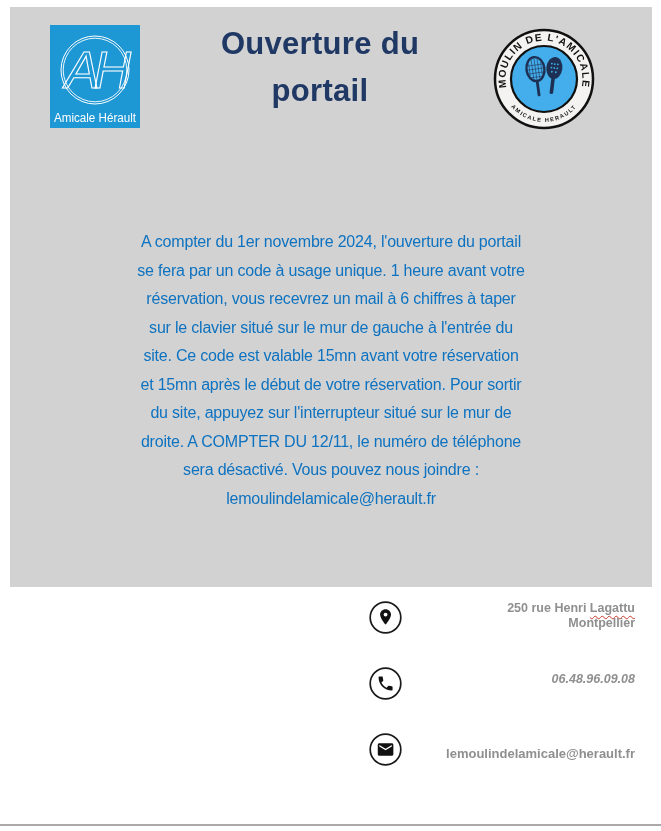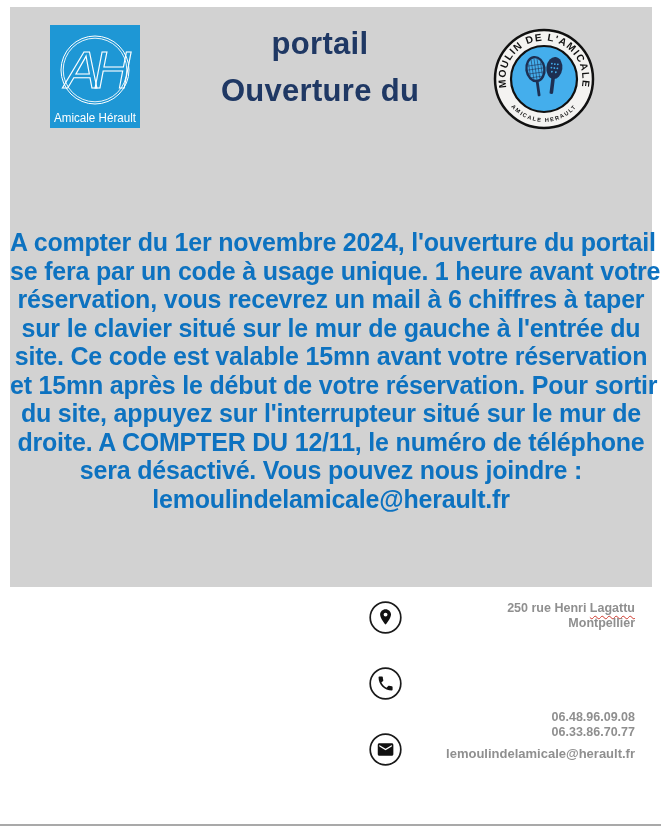--- a/index.html
+++ b/index.html
@@ -16,35 +16,35 @@
   .ah-logo { position:absolute; left:40px; top:18px; width:90px; height:103px; }
   .badge   { position:absolute; left:482px; top:20px; width:104px; height:104px; }
   .title {
     position:absolute; top:13px; left:140px; width:340px; text-align:center;
     color:#1f3864; font-weight:bold; font-size:31px; line-height:47px;
     letter-spacing:0.3px;
   }
   
   .body-text {
     position:absolute; top:221px; left:0; width:100%; text-align:center;
-    color:#0d72c0; font-weight:bold; font-size:25px; line-height:28.5px;
+    color:#0d72c0; font-weight:normal; font-size:16px; line-height:28.5px;
     letter-spacing:-0.2px;
   }
   .body-text div { white-space:nowrap; }
   
   .contact-icon { position:absolute; left:359px; width:33px; height:33px; }
   .icon-row1 { top:594px; }
   .icon-row2 { top:660px; }
   .icon-row3 { top:726px; }
   .contact-text {
     position:absolute; left:380px; width:245px; text-align:right;
     color:#8f8f8f; font-weight:bold; font-size:12.5px; line-height:15px;
   }
   .text-row1 { top:594px; }
-  .text-row2 { top:703px; }
+  .text-row2 { top:665px;font-style:italic; }
   .text-row3 { top:739px; font-size:13px; }
   .misspell {
     text-decoration-line:underline; text-decoration-style:wavy;
     text-decoration-color:#cf3a2e; text-decoration-thickness:1px;
     text-underline-offset:3px;
   }
   .bottom-rule {
     position:absolute; left:0; top:824px; width:661px; height:2px;
     background:#a9a9a9;
   }
@@ -56,22 +56,22 @@
 
   <svg class="ah-logo" viewBox="0 0 90 103">
     <rect x="0" y="0" width="90" height="103" fill="#1e97d5"></rect>
     <circle cx="45" cy="45" r="34" fill="none" stroke="#ffffff" stroke-width="1"></circle>
     <circle cx="45" cy="45" r="31.8" fill="none" stroke="#ffffff" stroke-width="0.9"></circle>
     <text x="45" y="63" text-anchor="middle" font-size="52" font-style="italic" fill="none" stroke="#ffffff" stroke-width="1.1" letter-spacing="-6">AH</text>
     <text x="45" y="97" text-anchor="middle" font-size="12" fill="#ffffff" textLength="82" lengthAdjust="spacingAndGlyphs">Amicale Hérault</text>
   </svg>
 
   <div class="title">
+    <div>Ouverture du</div>
     <div>portail</div>
-    <div>Ouverture du</div>
   </div>
 
   <svg class="badge" viewBox="0 0 104 104">
     <defs>
       <path id="arcTop" d="M 15.8,65.2 A 38.5,38.5 0 1 1 88.2,65.2" fill="none"></path>
       <path id="arcBottom" d="M 14.8,73.5 A 43,43 0 0 0 89.2,73.5" fill="none"></path>
     </defs>
     <circle cx="52" cy="52" r="49" fill="#f4f3f1" stroke="#101010" stroke-width="2.5"></circle>
     <circle cx="52" cy="52" r="33" fill="#44aeec" stroke="#101010" stroke-width="2.2"></circle>
     <text font-size="10.2" font-weight="bold" fill="#111111" letter-spacing="1.2">
@@ -128,21 +128,20 @@
   </div>
 
   <svg class="contact-icon icon-row2" viewBox="0 0 33 33">
     <circle cx="16.5" cy="16.5" r="15.3" fill="none" stroke="#1a1a1a" stroke-width="1.7"></circle>
     <g transform="translate(7.2,7.2) scale(0.78)">
       <path fill="#111111" d="M6.62 10.79c1.44 2.83 3.76 5.14 6.59 6.59l2.2-2.2c.27-.27.67-.36 1.02-.24 1.12.37 2.33.57 3.57.57.55 0 1 .45 1 1V20c0 .55-.45 1-1 1-9.39 0-17-7.61-17-17 0-.55.45-1 1-1h3.5c.55 0 1 .45 1 1 0 1.25.2 2.45.57 3.57.11.35.03.74-.25 1.02l-2.2 2.2z"></path>
     </g>
   </svg>
   <div class="contact-text text-row2">
     <div>06.48.96.09.08</div>
-    <div>06.33.86.70.77</div>
   </div>
 
   <svg class="contact-icon icon-row3" viewBox="0 0 33 33">
     <circle cx="16.5" cy="16.5" r="15.3" fill="none" stroke="#1a1a1a" stroke-width="1.7"></circle>
     <g transform="translate(7.2,7.2) scale(0.78)">
       <path fill="#111111" d="M20 4H4c-1.1 0-2 .9-2 2v12c0 1.1.9 2 2 2h16c1.1 0 2-.9 2-2V6c0-1.1-.9-2-2-2zm0 4l-8 5-8-5V6l8 5 8-5v2z"></path>
     </g>
   </svg>
   <div class="contact-text text-row3">
     <div>lemoulindelamicale@herault.fr</div>

